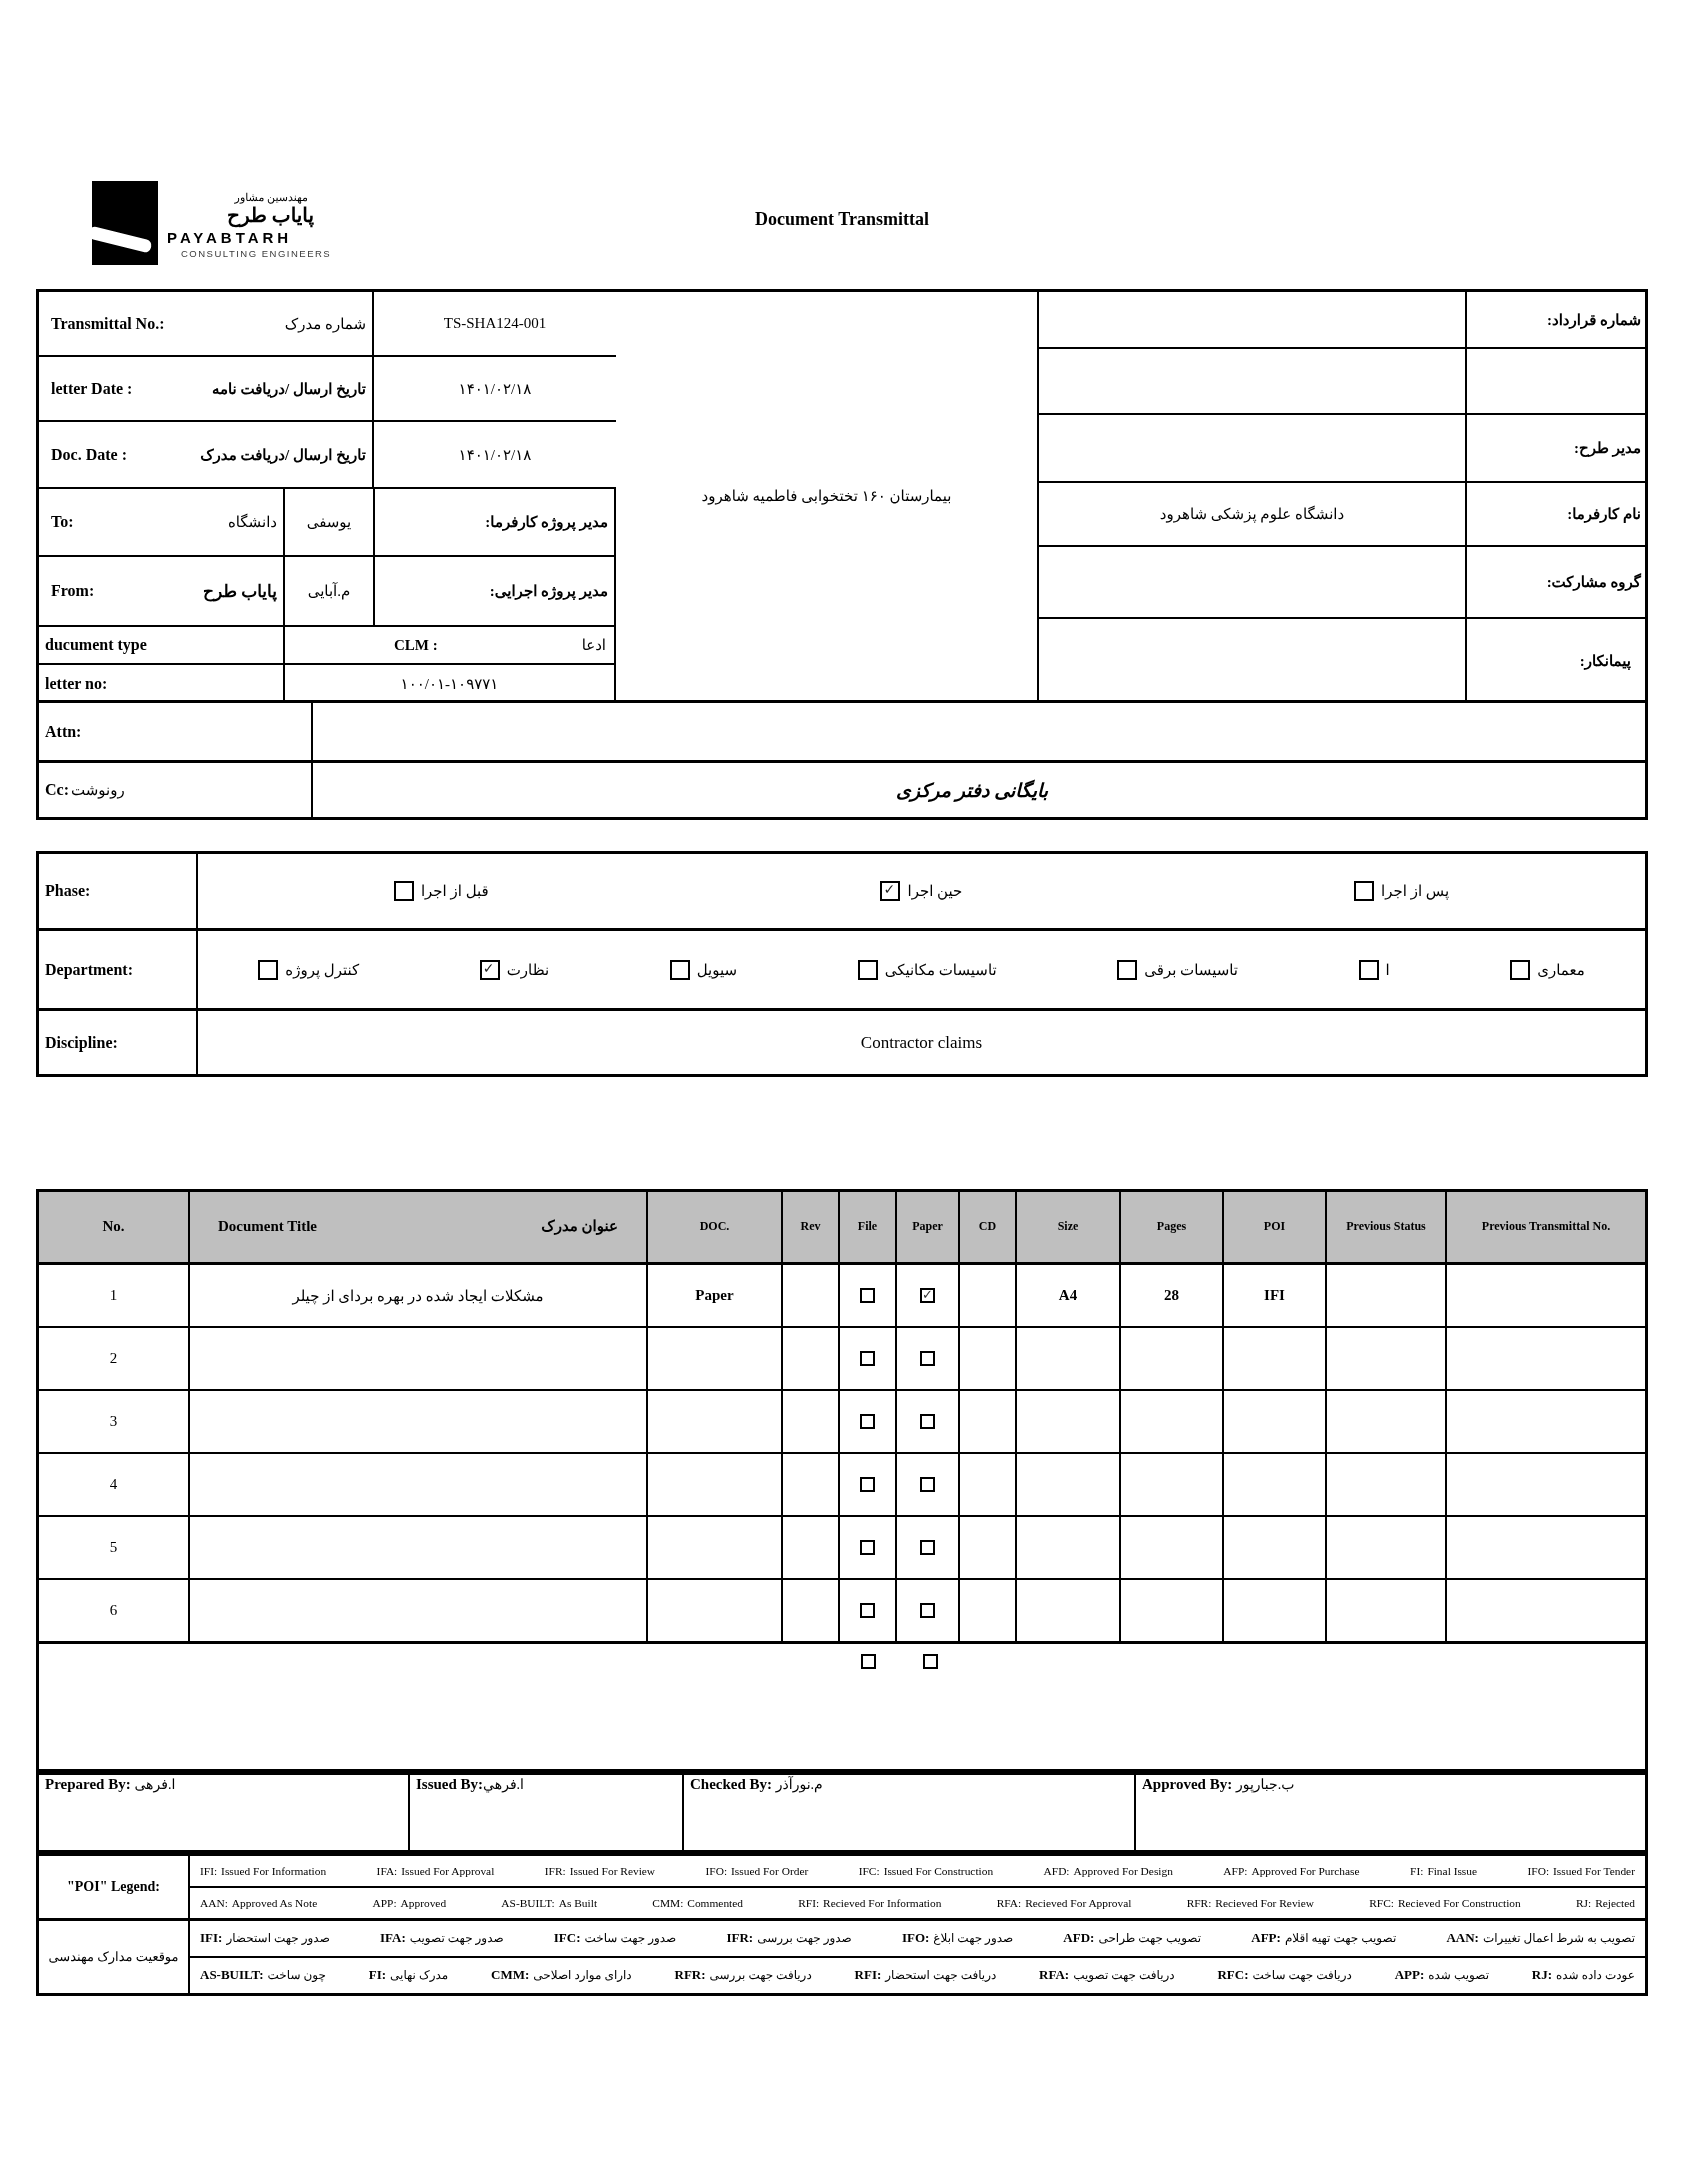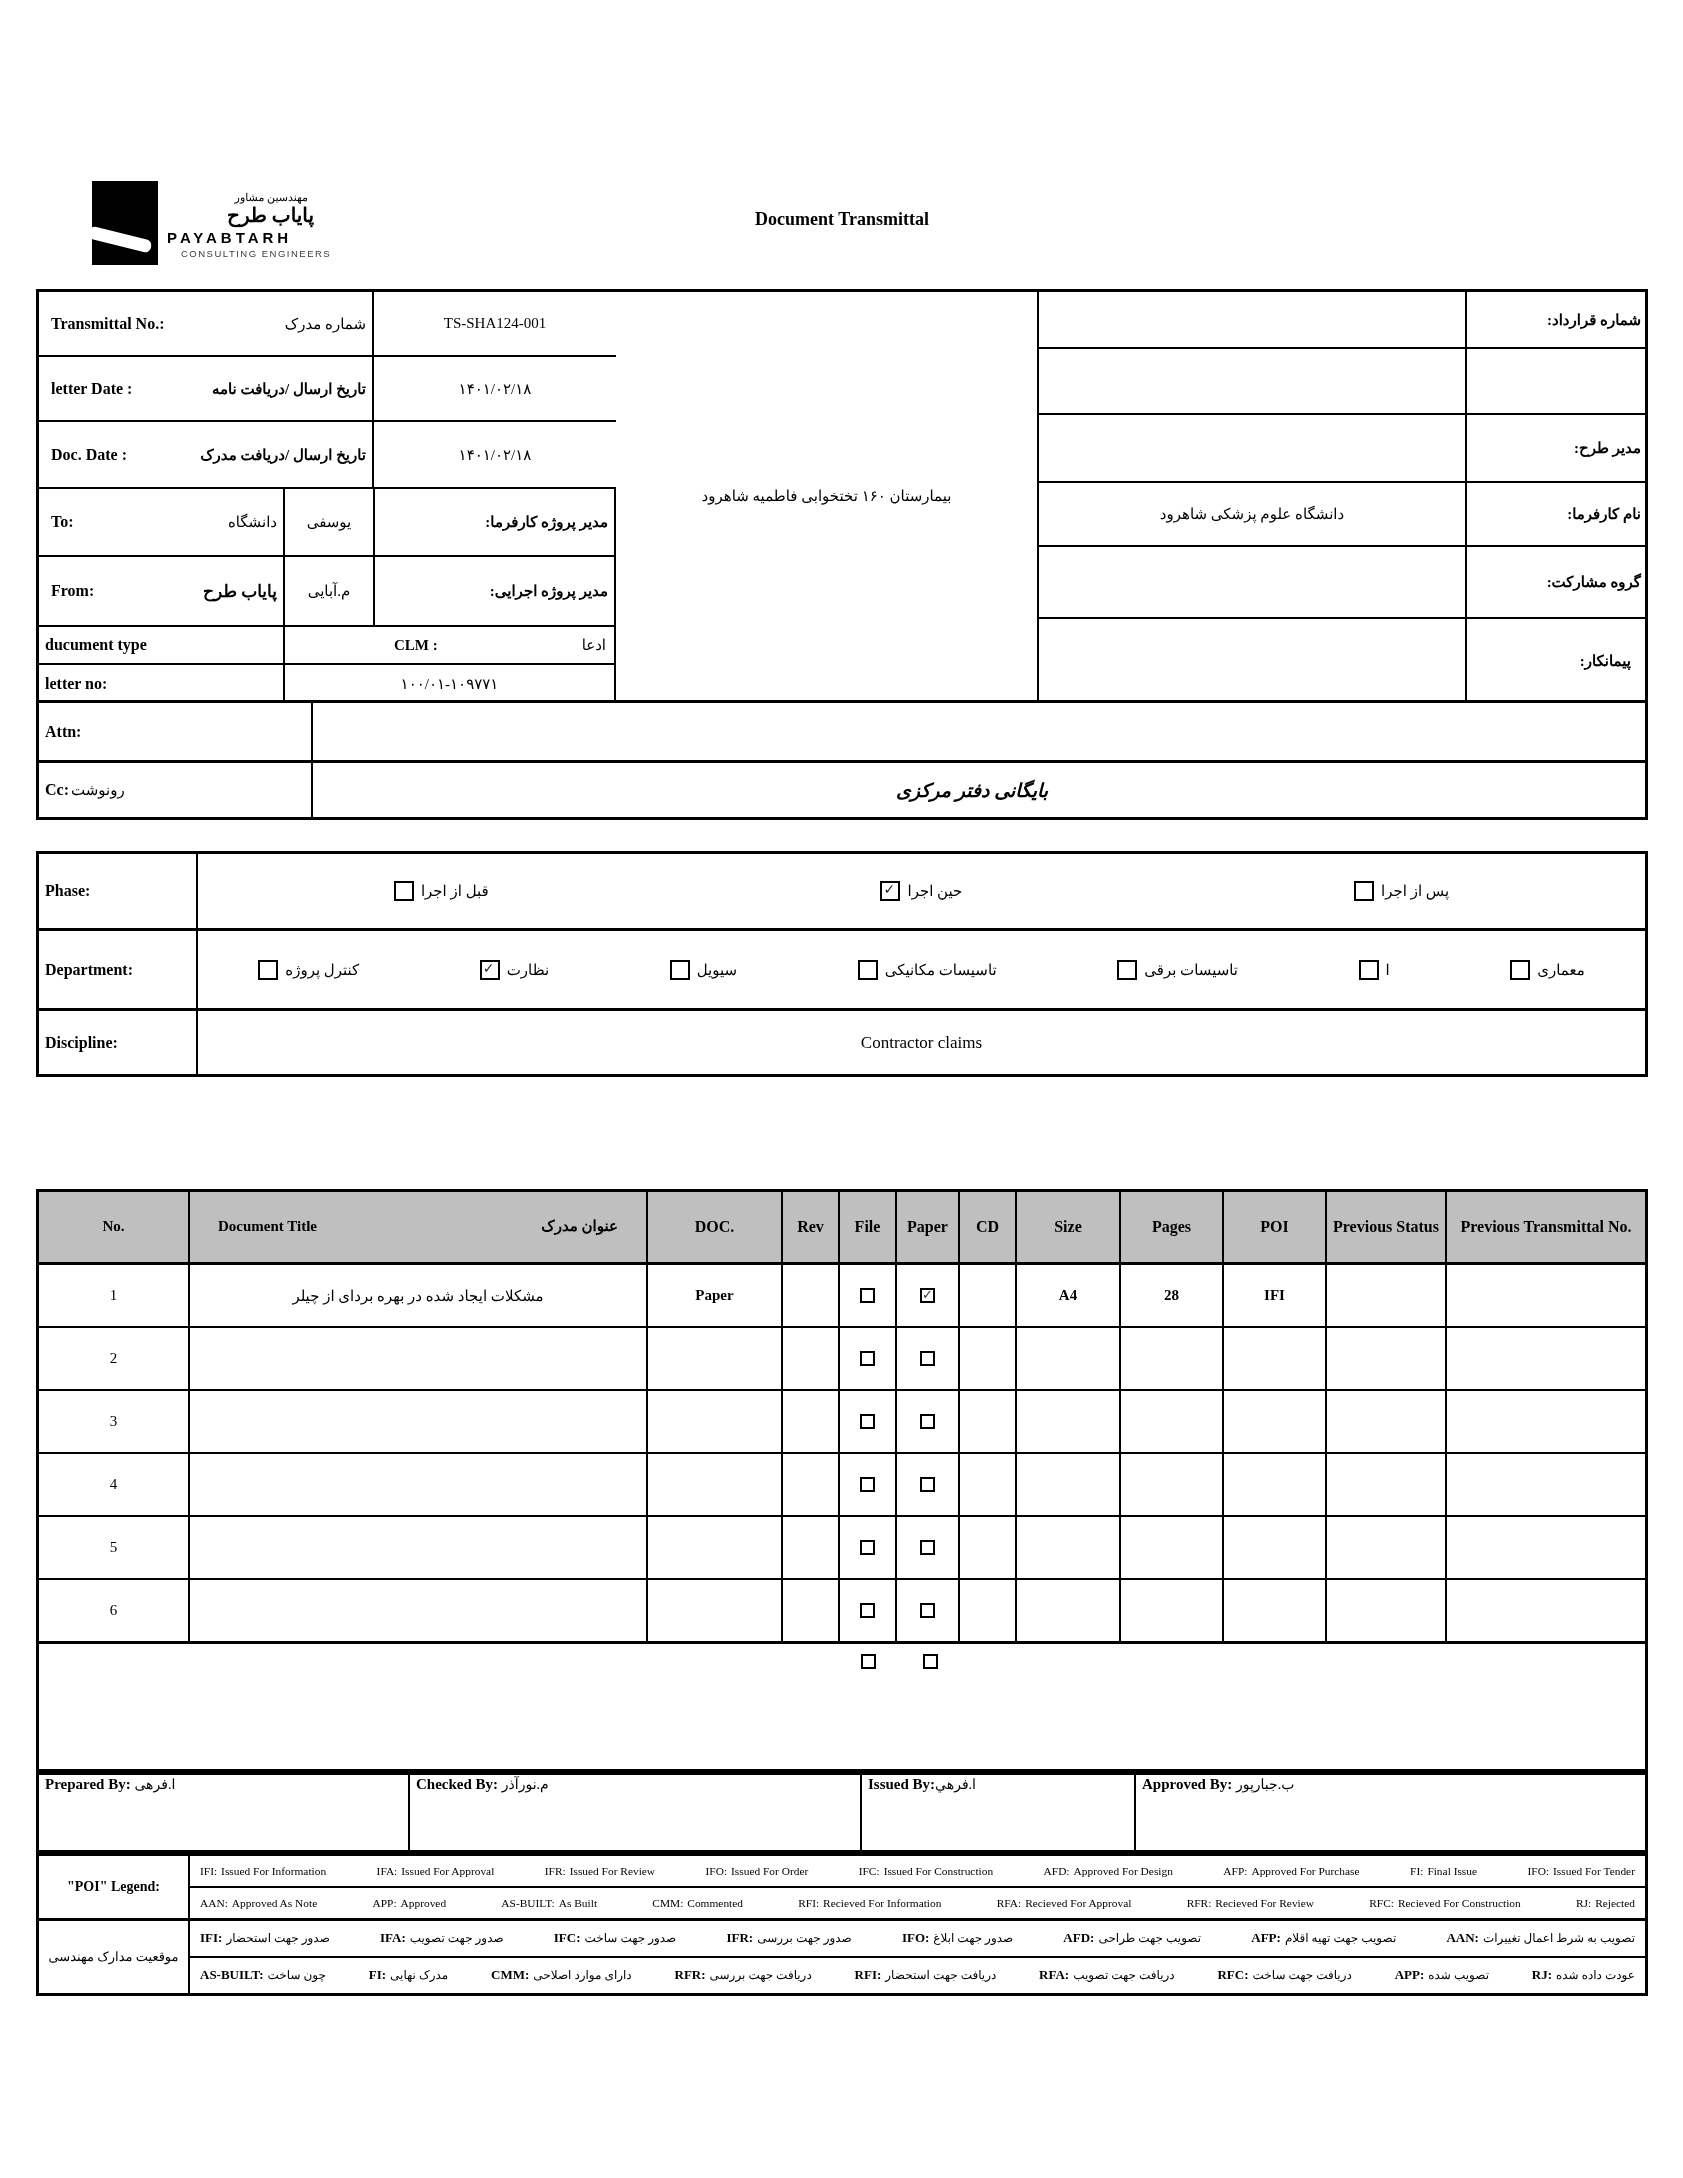--- a/index.html
+++ b/index.html
@@ -47,21 +47,21 @@
   .fitems{flex:1;display:flex;align-items:center;justify-content:space-around;direction:rtl;}
   .chk-item{display:flex;align-items:center;gap:7px;font-size:15px;}
   .cbx{display:inline-block;width:16px;height:16px;border:2px solid #000;position:relative;background:#fff;flex:0 0 auto;}
   .cbx.checked::after{content:"\2713";position:absolute;left:1px;top:-2px;font-size:14px;color:#222;}
   
   .dtable{left:36px;top:1189px;width:1612px;}
   .dgrid{display:grid;grid-template-columns:151px 458px 135px 57px 57px 63px 57px 104px 103px 103px 120px 1fr;}
   .dh{background:#bfbfbf;height:73px;}
   .dh .cell{border-right:2px solid #000;border-bottom:3px solid #000;justify-content:center;
             text-align:center;font-weight:bold;font-size:15px;line-height:1.3;}
-  .dh .small{font-size:16px;}
+  .dh .small{font-size:12px;}
   .dr{height:63px;}
   .dr .cell{border-right:2px solid #000;border-bottom:2px solid #000;justify-content:center;
             text-align:center;font-size:15px;}
   .dr .cell:last-child,.dh .cell:last-child{border-right:none;}
   .dmerged{height:128px;position:relative;}
   .title-head{justify-content:space-between!important;padding:0 28px;}
   .tcbx{width:15px;height:15px;border:2px solid #000;position:relative;background:#fff;display:inline-block;box-sizing:border-box;}
   .tcbx.checked::after{content:"\2713";position:absolute;left:0px;top:-3px;font-size:13px;color:#333;}
   
   .sigrow{left:36px;top:1769px;width:1612px;height:84px;display:flex;}
@@ -440,26 +440,26 @@
       <span class="tcbx" style="position:absolute;left:822px;top:10px;"></span>
       <span class="tcbx" style="position:absolute;left:884px;top:10px;"></span>
     </div>
   </div>
 
   <div class="abs b3 sigrow">
     <div class="sig" style="width:371px;">
       <span class="bold">Prepared By:</span>
       <span class="signame rtl">ا.فرهی</span>
     </div>
+    <div class="sig" style="width:274px;">
+      <span class="bold">Issued By:</span><span class="signame rtl">ا.فرهي</span>
+    </div>
     <div class="sig" style="width:452px;">
       <span class="bold">Checked By:</span>
       <span class="signame rtl">م.نورآذر</span>
-    </div>
-    <div class="sig" style="width:274px;">
-      <span class="bold">Issued By:</span><span class="signame rtl">ا.فرهي</span>
     </div>
     <div class="sig" style="flex:1;">
       <span class="bold">Approved By:</span>
       <span class="signame rtl">ب.جبارپور</span>
     </div>
   </div>
 
   <div class="abs b3 legend flex legend-en" style="top:1853px;height:68px;">
     <div class="leg-label" style="font-weight:bold;font-size:14px;">"POI" Legend:</div>
     <div class="leg-rows">

